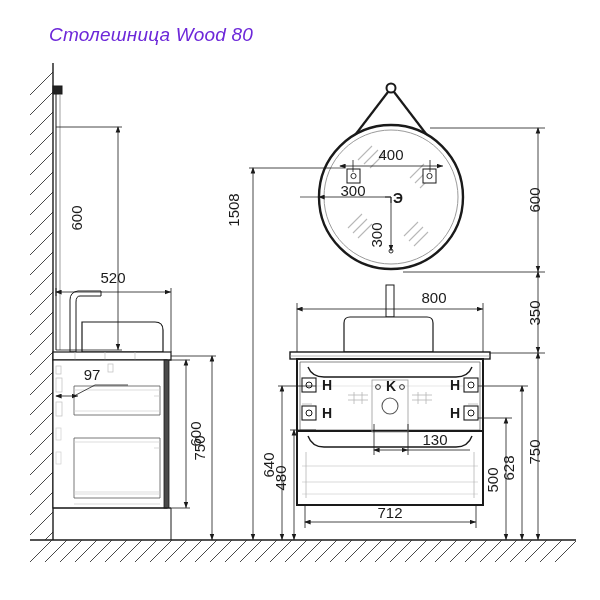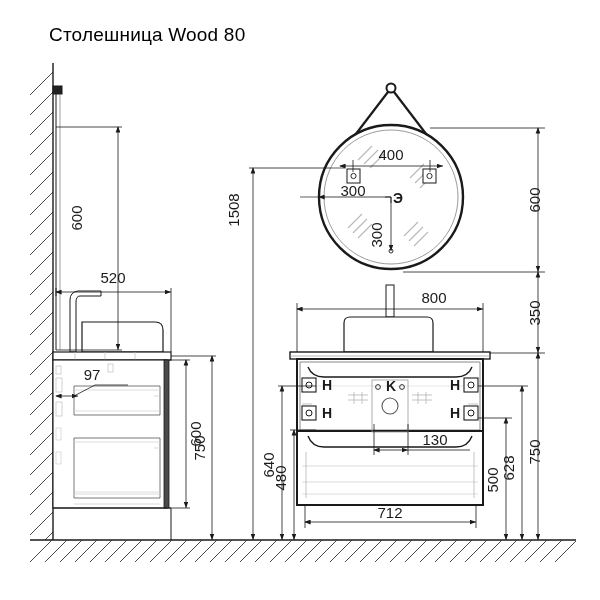--- a/index.html
+++ b/index.html
@@ -1,20 +1,20 @@
 <!DOCTYPE html>
 <html><head>
 <meta charset="utf-8">
 <style>
   html,body{margin:0;padding:0;background:#ffffff;}
   body{width:600px;height:600px;overflow:hidden;
        font-family:"Liberation Sans","DejaVu Sans",sans-serif;}
   #root{position:relative;width:600px;height:600px;background:#fff;}
-  #title{position:absolute;left:49px;top:24px;font-size:19px;color:#000000;
-         letter-spacing:.2px;white-space:nowrap;}
+  #title{position:absolute;left:49px;top:24px;font-size:19px;color:#6d28d9;
+         letter-spacing:.2px;white-space:nowrap;font-style:italic;}
   svg{position:absolute;left:0;top:0;width:600px;height:600px;}
   text{font-family:"Liberation Sans","DejaVu Sans",sans-serif;fill:#1a1a1a;}
   .dim{font-size:15px;}
   .mk{font-size:14px;font-weight:bold;}
 </style>
 </head>
 <body>
 
 <div id="root">
 

